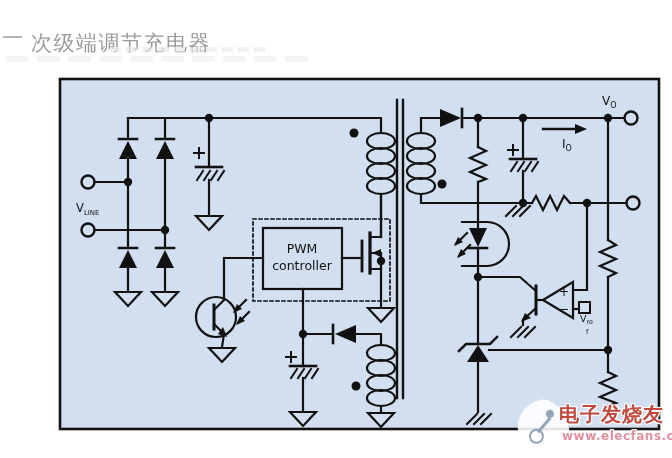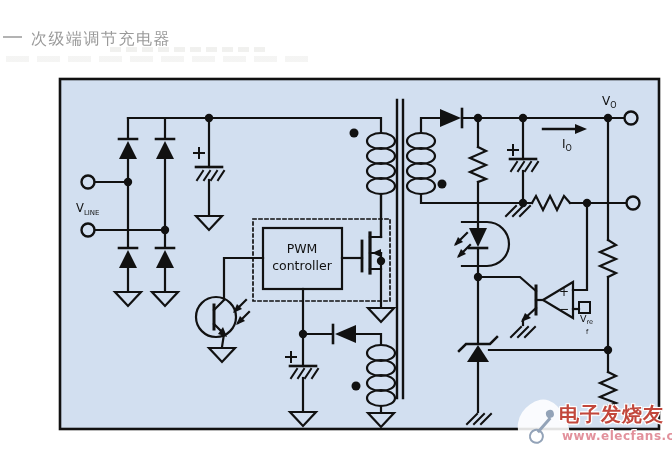--- a/index.html
+++ b/index.html
@@ -1,18 +1,18 @@
 <!DOCTYPE html>
 <html><head>
 <meta charset="utf-8">
 <style>
   html,body{margin:0;padding:0;background:#ffffff;width:672px;height:458px;
     font-family:"DejaVu Sans","Liberation Sans",sans-serif;overflow:hidden;position:relative;}
   .stage{position:absolute;left:0;top:0;width:672px;height:458px;}
-  .page-title{position:absolute;left:31px;top:29px;font-size:16px;letter-spacing:1.5px;
+  .page-title{position:absolute;left:31px;top:29px;font-size:21px;letter-spacing:1.5px;
     color:#9a9a9a;white-space:nowrap;}
   .title-dash{position:absolute;left:3px;top:36px;width:19px;height:2px;background:#b3b3b3;}
   .faded-row1{position:absolute;left:110px;top:47px;width:158px;height:5px;opacity:.65;
     background:repeating-linear-gradient(90deg,#e9e9e6 0 11px,rgba(0,0,0,0) 11px 16px);}
   .faded-row2{position:absolute;left:6px;top:56px;width:306px;height:6px;opacity:.55;
     background:repeating-linear-gradient(90deg,#ececea 0 23px,rgba(0,0,0,0) 23px 31px);}
   svg text{font-family:"DejaVu Sans","Liberation Sans",sans-serif;fill:#111;}
   
   .wm{position:absolute;left:512px;top:392px;width:160px;height:66px;pointer-events:none;text-align:center;}
   .wm-blob{position:absolute;left:6px;top:8px;width:50px;height:55px;

